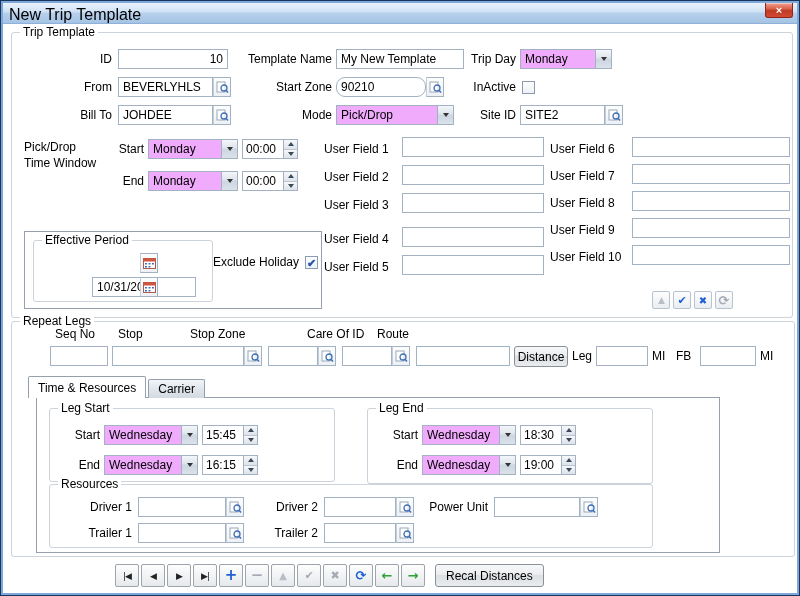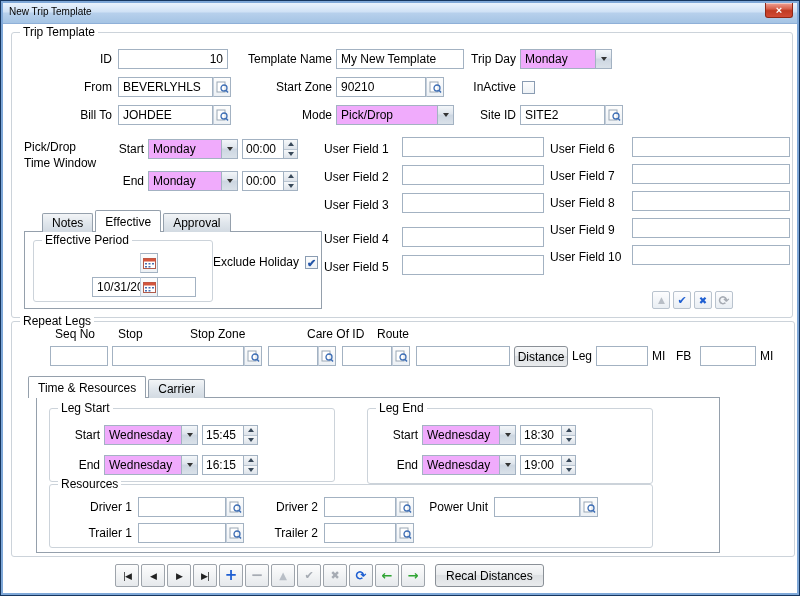--- a/index.html
+++ b/index.html
@@ -3,21 +3,21 @@
 <meta charset="utf-8">
 <style>
   * { box-sizing: border-box; margin:0; padding:0; }
   html,body { width:800px; height:596px; overflow:hidden; }
   body { font-family:"Liberation Sans",sans-serif; font-size:12px; color:#000; background:#fff; }
 
   .window { position:absolute; inset:0; border:1px solid #16365f; background:#7fa8d8; padding:2px; }
   .titlebar { position:relative; height:21px;
     background:linear-gradient(#eaf3fd,#cfe1f5 45%,#b7d0ec 50%,#a5c4e4);
     border-bottom:1px solid #8fb0d8; }
-  .title { position:absolute; left:6px; top:3px; font-size:10px; }
+  .title { position:absolute; left:6px; top:3px; font-size:16px; }
   .close-btn { position:absolute; right:4px; top:0; width:28px; height:15px;
     background:linear-gradient(#f0a193,#d9624d 40%,#c03a22 55%,#d24a34);
     border:1px solid #8f2716; border-top:none; border-radius:0 0 3px 3px;
     color:#fff; font-weight:bold; text-align:center; line-height:13px; font-size:11px;
     box-shadow:inset 0 1px 0 rgba(255,255,255,.45); cursor:default; }
   .content { position:relative; height:569px; background:#fff; }
 
   .groupbox { position:absolute; border:1px solid #ccd3da; border-radius:3px; }
   .group-label { position:absolute; top:-8px; left:8px; background:#fff; padding:0 3px; white-space:nowrap; }
 
@@ -111,21 +111,21 @@
       <span class="lbl r" style="left:8px;top:44px;width:92px;">From</span>
       <input class="txt" style="left: 106px; top: 44px; width: 95px;" value="BEVERLYHLS">
       <button class="lookup-btn" style="left:201px;top:44px;">
         <svg width="13" height="13" viewBox="0 0 13 13">
             <rect x="1" y="1" width="8" height="10" fill="#fff" stroke="#9aa7b5"></rect>
             <circle cx="8" cy="7" r="3" fill="rgba(255,255,255,.6)" stroke="#3f6fb5" stroke-width="1.3"></circle>
             <line x1="10.2" y1="9.4" x2="12" y2="11.5" stroke="#3f6fb5" stroke-width="1.5"></line>
           </svg>
       </button>
       <span class="lbl r" style="left:226px;top:44px;width:94px;">Start Zone</span>
-      <input class="txt" style="left: 324px; top: 44px; width: 90px;" value="90210">
+      <input class="txt" style="left: 324px; top: 44px; width: 90px; border-radius: 9px;" value="90210">
       <button class="lookup-btn" style="left:414px;top:44px;">
         <svg width="13" height="13" viewBox="0 0 13 13">
             <rect x="1" y="1" width="8" height="10" fill="#fff" stroke="#9aa7b5"></rect>
             <circle cx="8" cy="7" r="3" fill="rgba(255,255,255,.6)" stroke="#3f6fb5" stroke-width="1.3"></circle>
             <line x1="10.2" y1="9.4" x2="12" y2="11.5" stroke="#3f6fb5" stroke-width="1.5"></line>
           </svg>
       </button>
       <span class="lbl r" style="left:458px;top:44px;width:46px;">InActive</span>
       <span class="checkbox" style="left:510px;top:48px;"></span>
 
@@ -211,25 +211,20 @@
       <input class="txt" style="left: 620px; top: 104px; width: 158px;" value="">
       <span class="lbl" style="left:538px;top:133px;">User Field 7</span>
       <input class="txt" style="left: 620px; top: 131px; width: 158px;" value="">
       <span class="lbl" style="left:538px;top:160px;">User Field 8</span>
       <input class="txt" style="left: 620px; top: 158px; width: 158px;" value="">
       <span class="lbl" style="left:538px;top:187px;">User Field 9</span>
       <input class="txt" style="left: 620px; top: 185px; width: 158px;" value="">
       <span class="lbl" style="left:538px;top:214px;">User Field 10</span>
       <input class="txt" style="left: 620px; top: 212px; width: 158px;" value="">
 
-      <div class="tabs" style="left:30px;top:177px;">
-        <div class="tab">Notes</div>
-        <div class="tab sel">Effective</div>
-        <div class="tab">Approval</div>
-      </div>
       <div class="tab-panel" style="left:12px;top:198px;width:298px;height:78px;">
         <div class="groupbox" style="left:8px;top:8px;width:180px;height:62px;">
           <span class="group-label">Effective Period</span>
           <button class="cal-btn" style="left:106px;top:12px;">
             <svg width="13" height="12" viewBox="0 0 13 12">
                 <rect x="0.5" y="1.5" width="12" height="10" fill="#fff" stroke="#b05a4a"></rect>
                 <rect x="0.5" y="1.5" width="12" height="3" fill="#d4553d"></rect>
                 <g fill="#4a6fb0">
                   <rect x="2" y="6" width="2" height="1.5"></rect>
                   <rect x="5.5" y="6" width="2" height="1.5"></rect>

